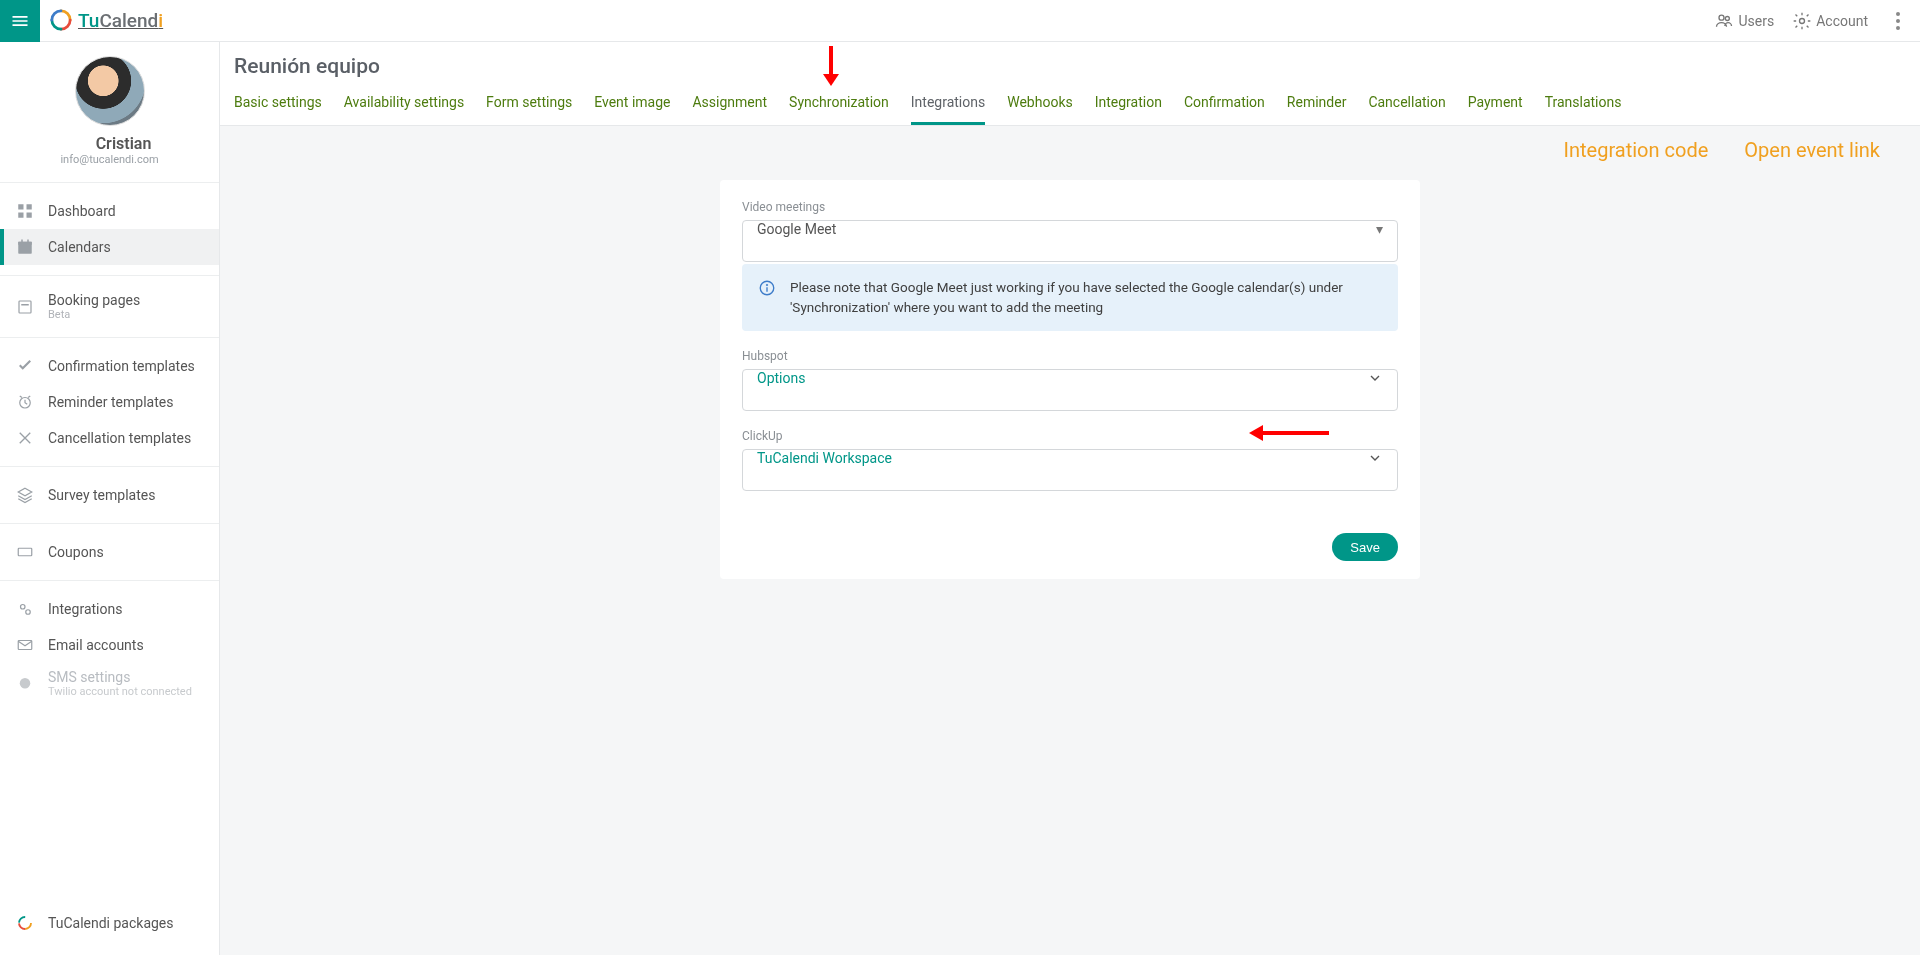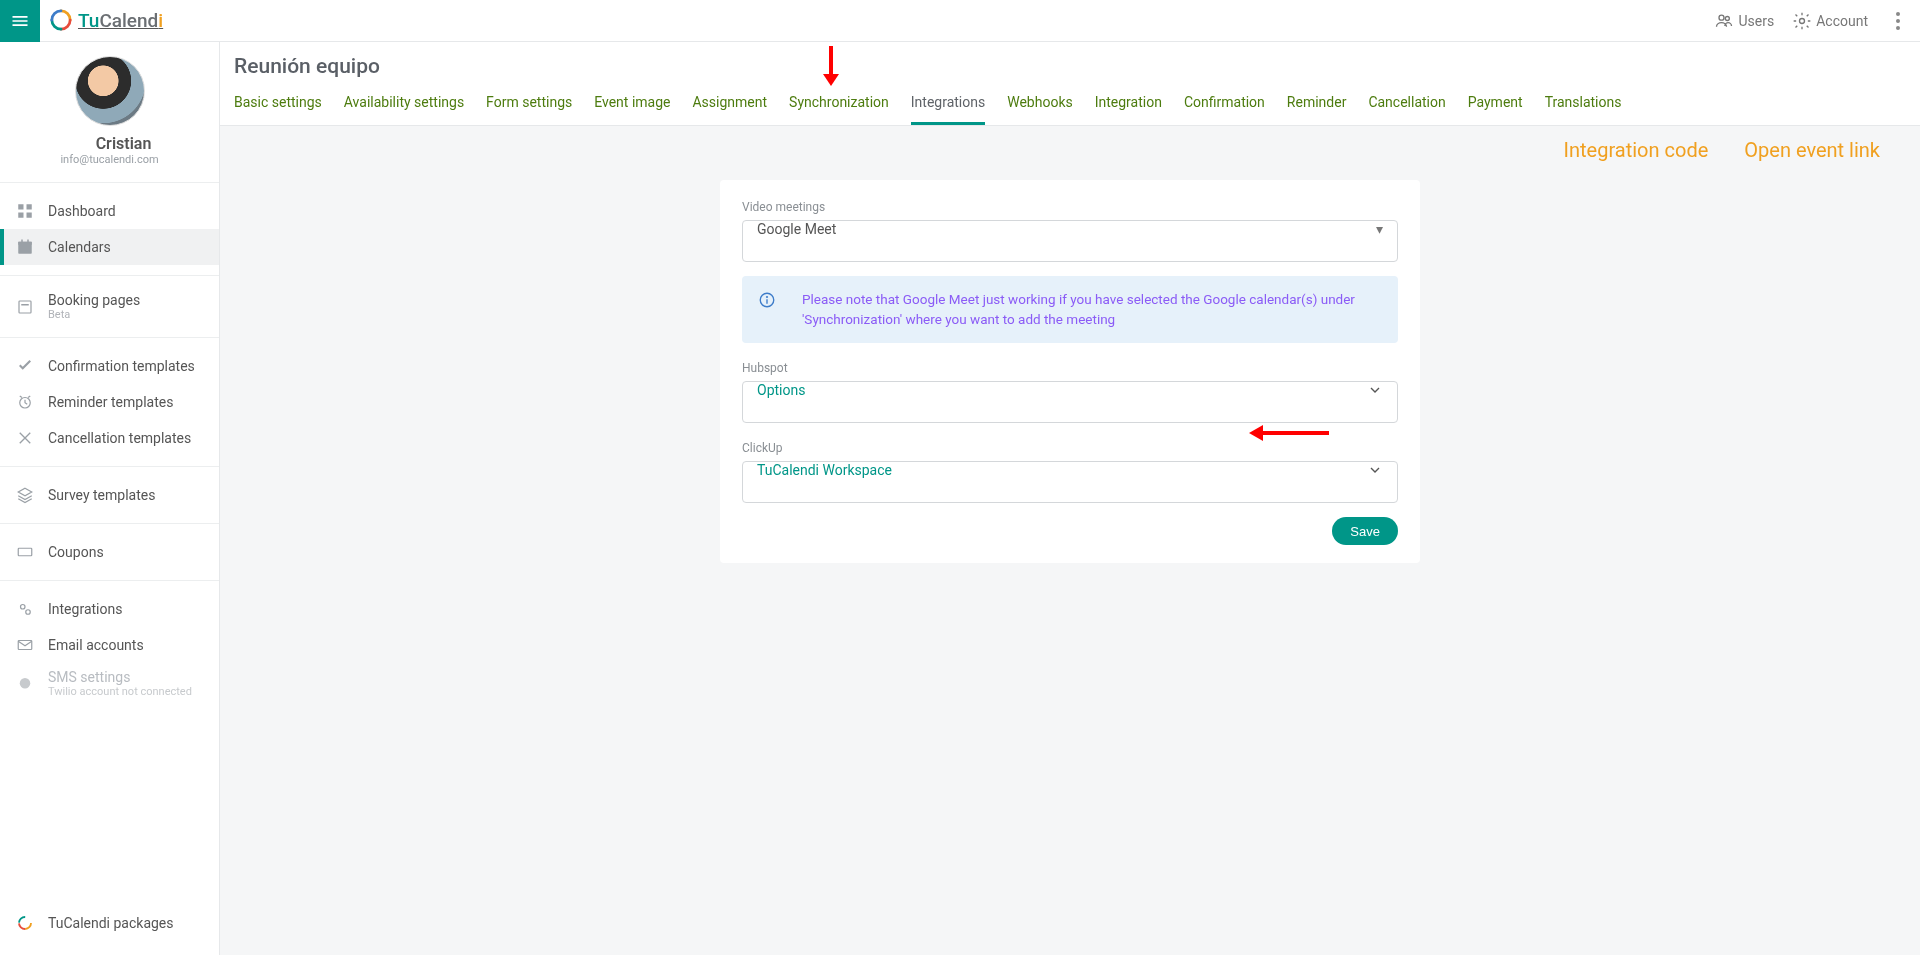--- a/index.html
+++ b/index.html
@@ -47,25 +47,25 @@
   .tab.active { border-bottom-color:#009688; color:#5f6368; }
 
   .sublinks { display:flex; justify-content:flex-end; gap:36px; padding:12px 40px 0; font-size:20px; }
   .sublinks a { color:#f0a020; cursor:pointer; }
 
   .card { width:700px; background:#fff; border-radius:4px; margin:18px auto 0; padding:20px 22px 18px; }
   .field-label { font-size:12px; color:#8a8f94; margin-bottom:6px; display:block; }
   .select { border:1px solid #d4d7da; border-radius:4px; height:42px; display:flex; justify-content:space-between; padding:0 14px; cursor:pointer; font-size:14px; }
   .select.teal { color:#009688; }
   .select .caret { color:#777; }
-  .info-banner { background:#e6f1fa; border-radius:4px; padding:14px 16px; display:flex; gap:26px; font-size:13.5px; color:#8b5cf6; margin-top:14px; line-height:1.45; }
+  .info-banner { background:#e6f1fa; border-radius:4px; padding:14px 16px; display:flex; gap:14px; font-size:13.5px; color:#404040; margin-top:2px; line-height:1.45; }
   .info-banner svg { width:18px; height:18px; flex-shrink:0; stroke:#3d7cc9; fill:none; margin-top:1px; }
   .spacer { height:18px; }
   .save-row { display:flex; justify-content:flex-end; margin-top:14px; }
-  .save-btn { background:#009688; color:#fff; border:none; border-radius:18px; height:28px; padding:0 18px; font-size:13px; cursor:pointer; }
+  .save-btn { background:#009688; color:#fff; border:none; border-radius:18px; height:28px; padding:0 18px; font-size:13px; cursor:pointer;margin-top:28px; }
 
   
   .arrow-down { position:absolute; left:821px; top:44px; }
   .arrow-right { position:absolute; left:1247px; top:423px; }
 </style>
 </head>
 <body>
 
 <div class="app">
 

